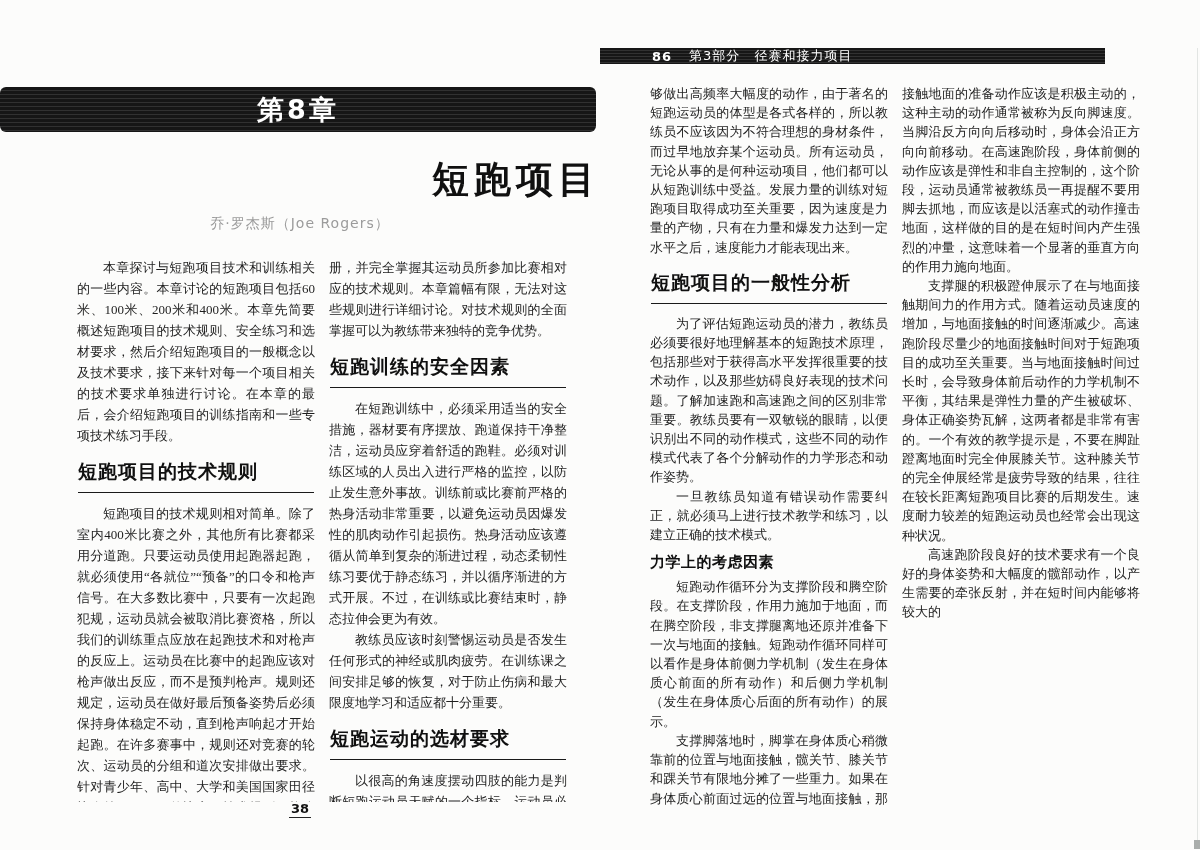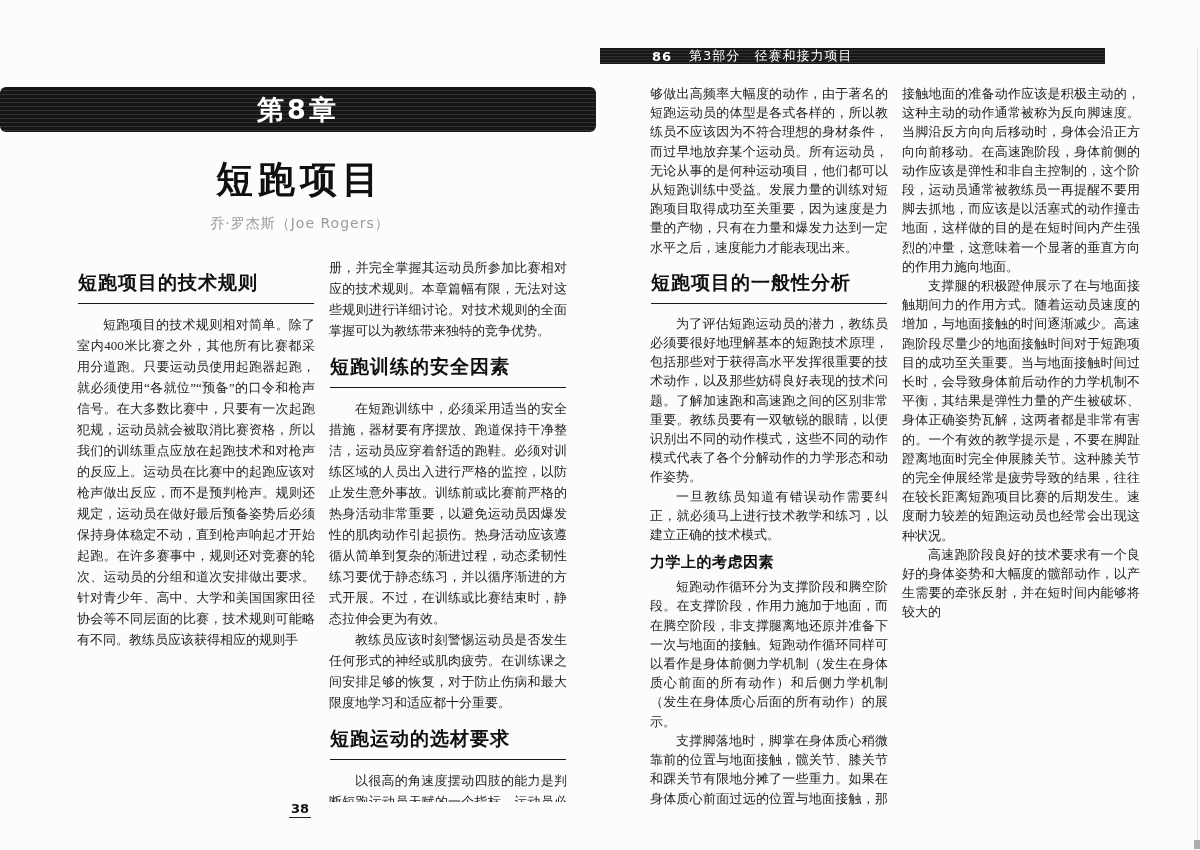--- a/index.html
+++ b/index.html
@@ -23,21 +23,21 @@
       var(--banner_stripe) 3px,var(--banner_stripe) 4px);
     display:flex;align-items:center;justify-content:center;border-radius:6px;
   }
   .chapter-banner .num{
     color:var(--header_text);
     font-family:"DejaVu Sans","Liberation Sans",sans-serif;
     font-weight:bold;font-size:27px;letter-spacing:3px;
   }
   .chapter-title{
     position:absolute;left:0;top:155px;width:600px;margin:0;
-    text-align:center;font-family:Liberation Mono, monospace;
+    text-align:right;font-family:Liberation Mono, monospace;
     font-weight:bold;font-size:37px;letter-spacing:5px;color:#101010;
   }
   .chapter-author{
     position:absolute;left:0;top:215px;width:600px;
     text-align:center;color:var(--author);font-size:14px;letter-spacing:1px;
     font-family:"DejaVu Sans","Liberation Sans",sans-serif;
   }
 
   
   .cols{position:absolute;display:flex;gap:14px;overflow:hidden;}
@@ -98,20 +98,21 @@
     <header class="chapter-banner">
       <span class="num">第8章</span>
     </header>
 
     <h1 class="chapter-title">短跑项目</h1>
 
     <div class="chapter-author">乔·罗杰斯（Joe Rogers）</div>
 
     <div class="cols cols-left">
       <div class="col">
+        <p class="ind">本章探讨与短跑项目技术和训练相关的一些内容。本章讨论的短跑项目包括60米、100米、200米和400米。本章先简要概述短跑项目的技术规则、安全练习和选材要求，然后介绍短跑项目的一般概念以及技术要求，接下来针对每一个项目相关的技术要求单独进行讨论。在本章的最后，会介绍短跑项目的训练指南和一些专项技术练习手段。</p>
         <h2 class="sec">短跑项目的技术规则</h2>
         <p class="ind">短跑项目的技术规则相对简单。除了室内400米比赛之外，其他所有比赛都采用分道跑。只要运动员使用起跑器起跑，就必须使用“各就位”“预备”的口令和枪声信号。在大多数比赛中，只要有一次起跑犯规，运动员就会被取消比赛资格，所以我们的训练重点应放在起跑技术和对枪声的反应上。运动员在比赛中的起跑应该对枪声做出反应，而不是预判枪声。规则还规定，运动员在做好最后预备姿势后必须保持身体稳定不动，直到枪声响起才开始起跑。在许多赛事中，规则还对竞赛的轮次、运动员的分组和道次安排做出要求。针对青少年、高中、大学和美国国家田径协会等不同层面的比赛，技术规则可能略有不同。教练员应该获得相应的规则手</p>
       </div>
       <div class="col">
         <p>册，并完全掌握其运动员所参加比赛相对应的技术规则。本章篇幅有限，无法对这些规则进行详细讨论。对技术规则的全面掌握可以为教练带来独特的竞争优势。</p>
         <h2 class="sec">短跑训练的安全因素</h2>
         <p class="ind">在短跑训练中，必须采用适当的安全措施，器材要有序摆放、跑道保持干净整洁，运动员应穿着舒适的跑鞋。必须对训练区域的人员出入进行严格的监控，以防止发生意外事故。训练前或比赛前严格的热身活动非常重要，以避免运动员因爆发性的肌肉动作引起损伤。热身活动应该遵循从简单到复杂的渐进过程，动态柔韧性练习要优于静态练习，并以循序渐进的方式开展。不过，在训练或比赛结束时，静态拉伸会更为有效。</p>
         <p class="ind">教练员应该时刻警惕运动员是否发生任何形式的神经或肌肉疲劳。在训练课之间安排足够的恢复，对于防止伤病和最大限度地学习和适应都十分重要。</p>
         <h2 class="sec">短跑运动的选材要求</h2>
         <p class="ind">以很高的角速度摆动四肢的能力是判断短跑运动员天赋的一个指标。运动员必须能</p>

